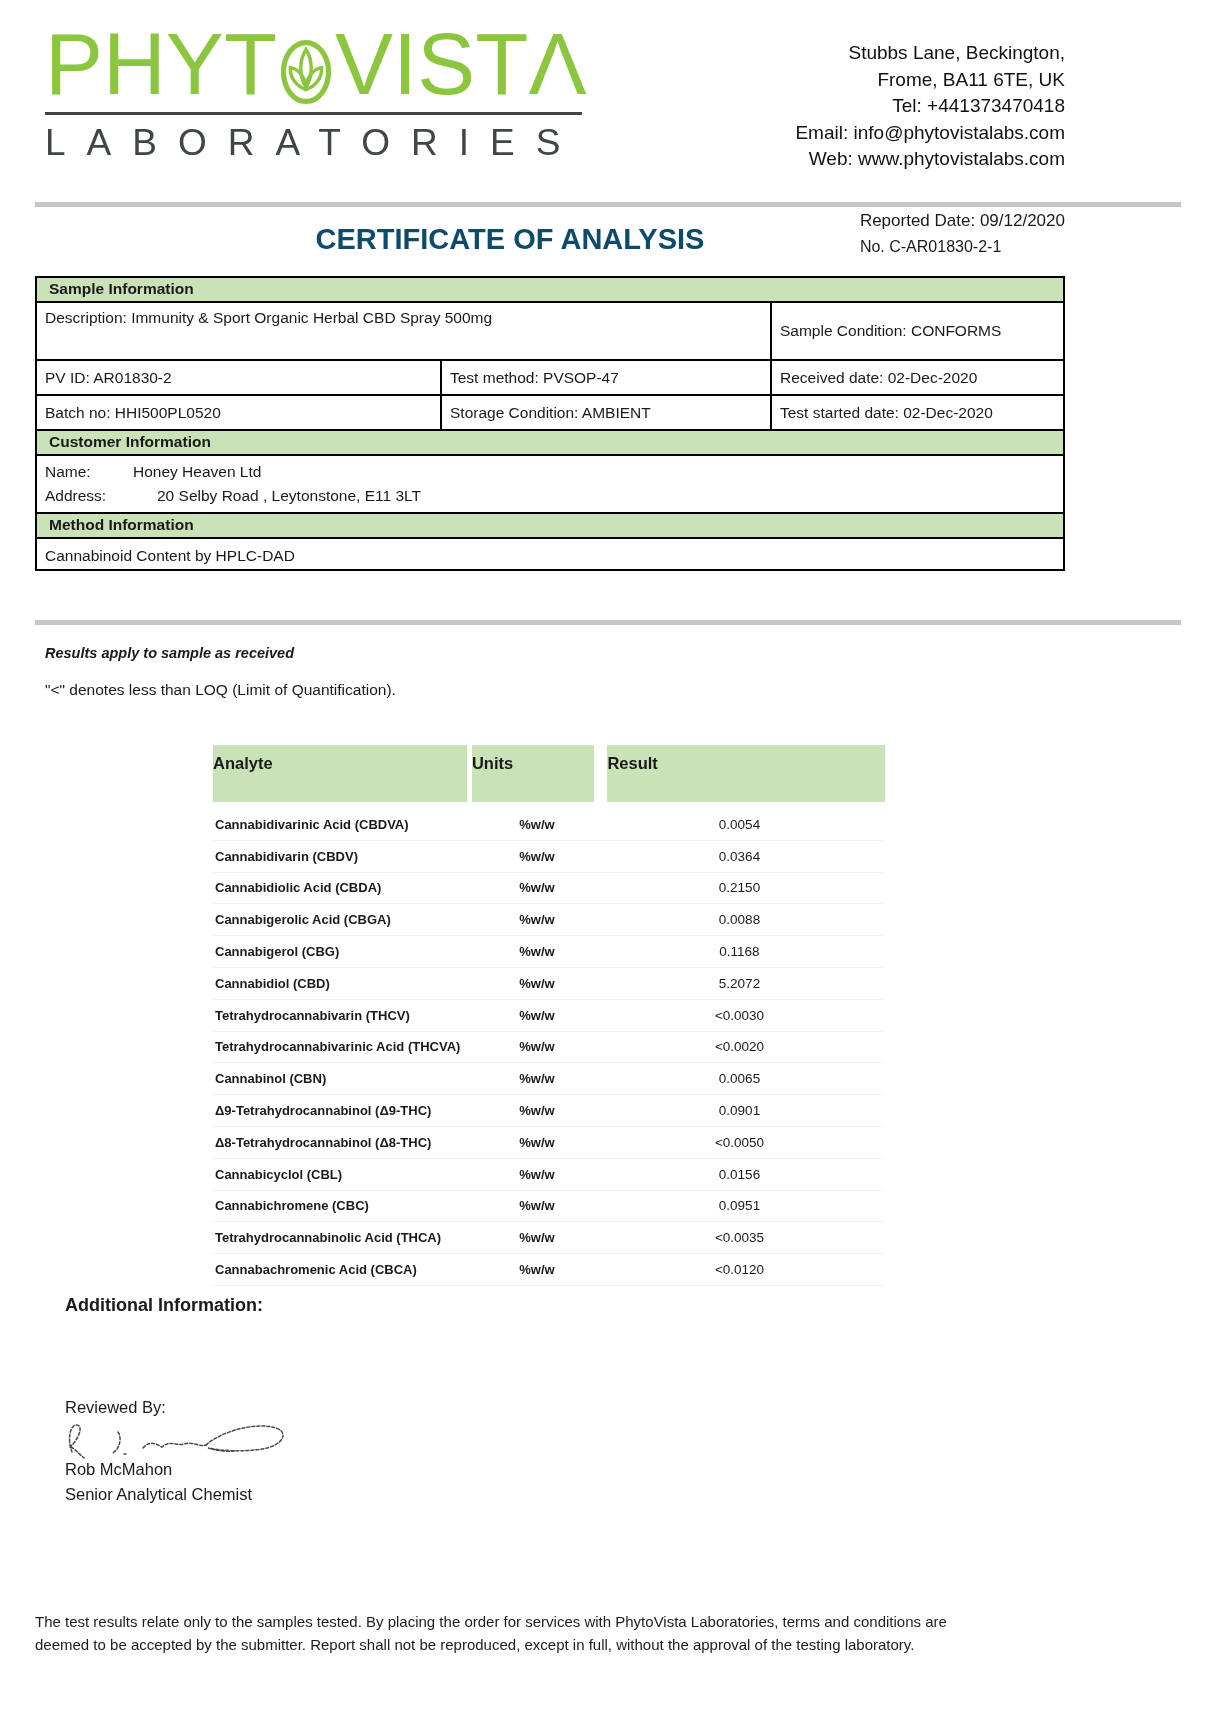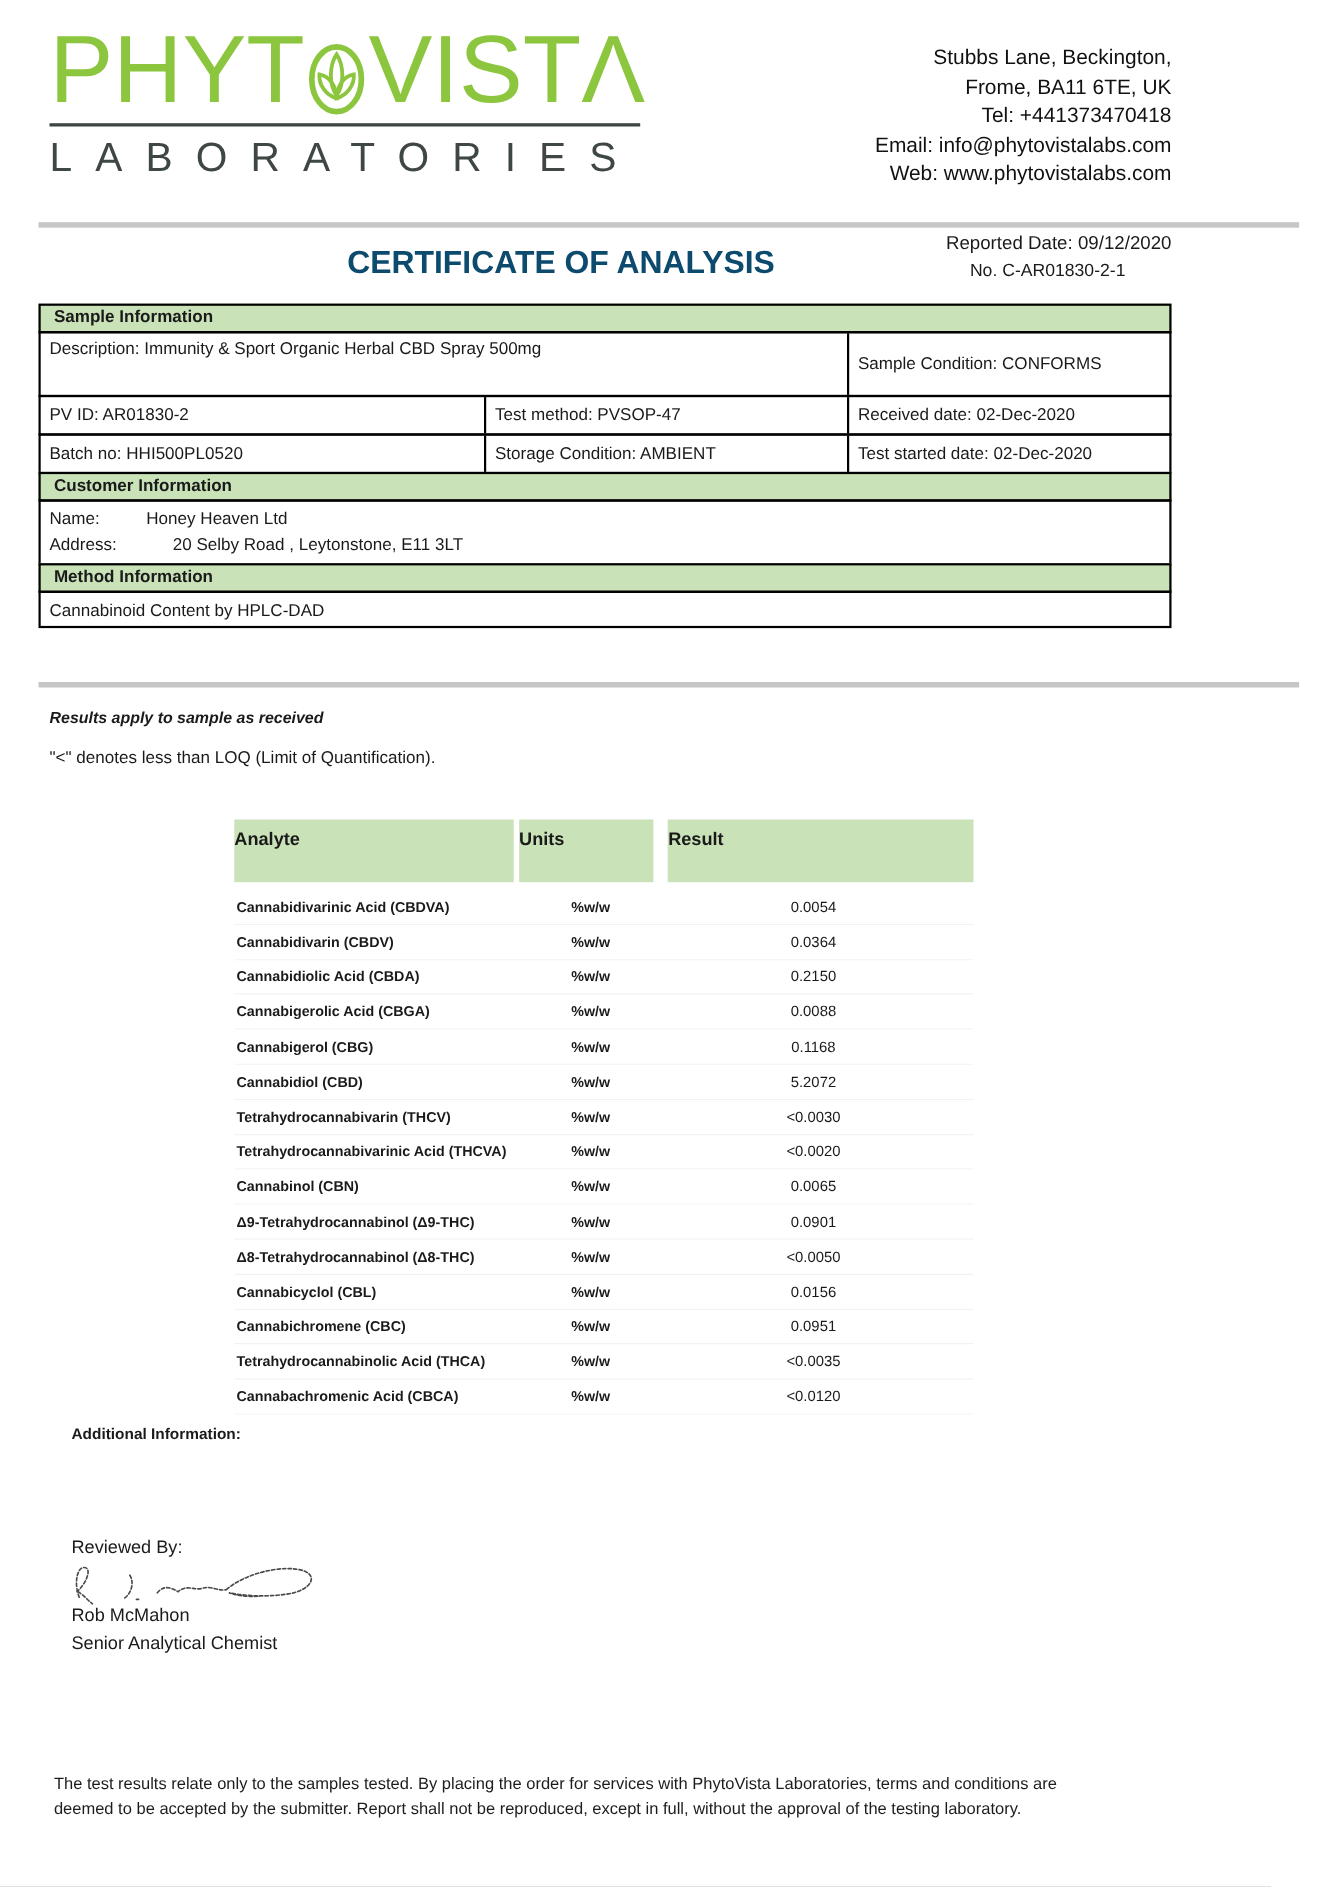--- a/index.html
+++ b/index.html
@@ -20,21 +20,21 @@
   
   .contact { position:absolute; right:149px; top:40px; text-align:right; font-size:19px; line-height:26.5px; color:#111; }
   .contact span { display:block; }
 
   
   .rule { position:absolute; left:35px; width:1146px; height:5px; background:#c6c6c6; }
   .rule-1 { top:202px; }
   .rule-2 { top:620px; }
 
   
-  .report-meta { position:absolute; right:149px; top:211px; text-align:center; }
+  .report-meta { position:absolute; right:149px; top:211px; text-align:left; }
   .report-meta .rdate { font-size:17px; }
   .report-meta .rnum  { font-size:16px; margin-top:7px; padding-right:20px; }
   .coa-title { position:absolute; left:0; top:223px; width:1020px; text-align:center;
                font-size:29px; font-weight:bold; letter-spacing:0px; color:#0c4a6e; }
 
   
   .info-wrap { position:absolute; left:35px; top:276px; width:1030px; font-size:15.5px; }
   .band { background:#c9e2b8; border:2px solid #000; padding:2px 0 3px 12px; font-weight:bold; font-size:15.5px; }
   .band + * , .info-row + * , .cellbox + * { margin-top:-2px; }
   .info-row { display:flex; border:2px solid #000; }
@@ -63,26 +63,26 @@
   .h-analyte { width:257px; }
   .h-units   { width:124px; margin-left:5px; }
   .h-result  { width:281px; margin-left:13px; }
   .res-rows { margin-top:7px; }
   .r-row { display:flex; height:31.8px; align-items:center; border-bottom:1px solid rgba(0,0,0,0.05); }
   .r-analyte { width:262px; font-weight:bold; font-size:13px; padding-left:2px; }
   .r-units   { width:124px; text-align:center; font-weight:bold; font-size:13px; }
   .r-result  { width:281px; text-align:center; font-size:13.5px; }
 
   
-  .addl { position:absolute; left:65px; top:1295px; font-size:14px; font-weight:bold; }
+  .addl { position:absolute; left:65px; top:1295px; font-size:18px; font-weight:bold; }
   .reviewed { position:absolute; left:65px; top:1398px; font-size:16.5px; }
   .signature { position:absolute; left:58px; top:1414px; }
   .sig-name { position:absolute; left:65px; top:1460px; font-size:16.5px; }
   .sig-title { position:absolute; left:65px; top:1485px; font-size:16.5px; }
-  .footer { position:absolute; left:49px; top:1610px; width:1155px; font-size:15px; line-height:23px; color:#1c1c1c; }
+  .footer { position:absolute; left:35px; top:1610px; width:1155px; font-size:15px; line-height:23px; color:#1c1c1c; }
 </style>
 </head>
 <body>
 
 <div class="page">
 
   <div class="logo">
     <div class="logo-main">
       <span>PHYT</span>
       <svg class="leaf-o" viewBox="0 0 60 76">

